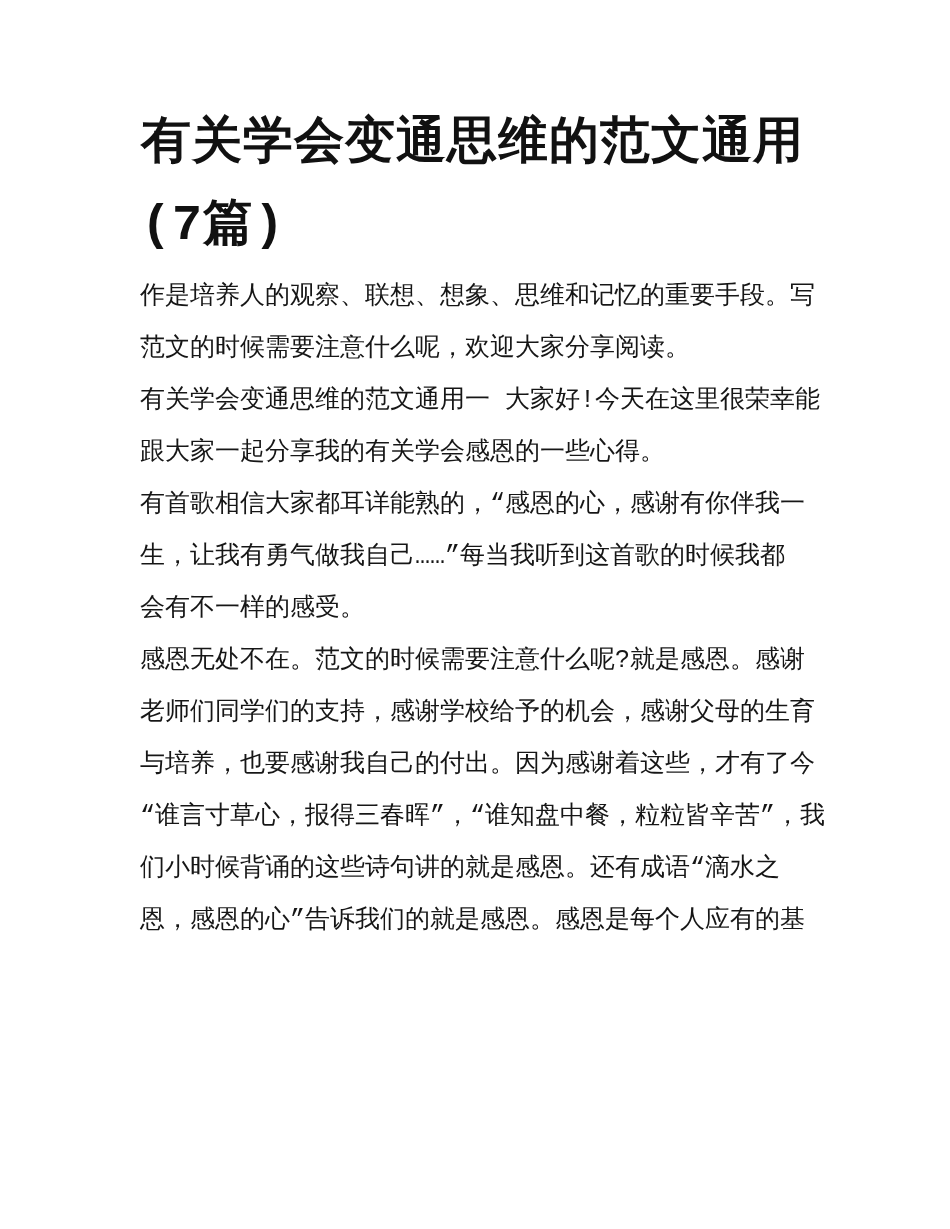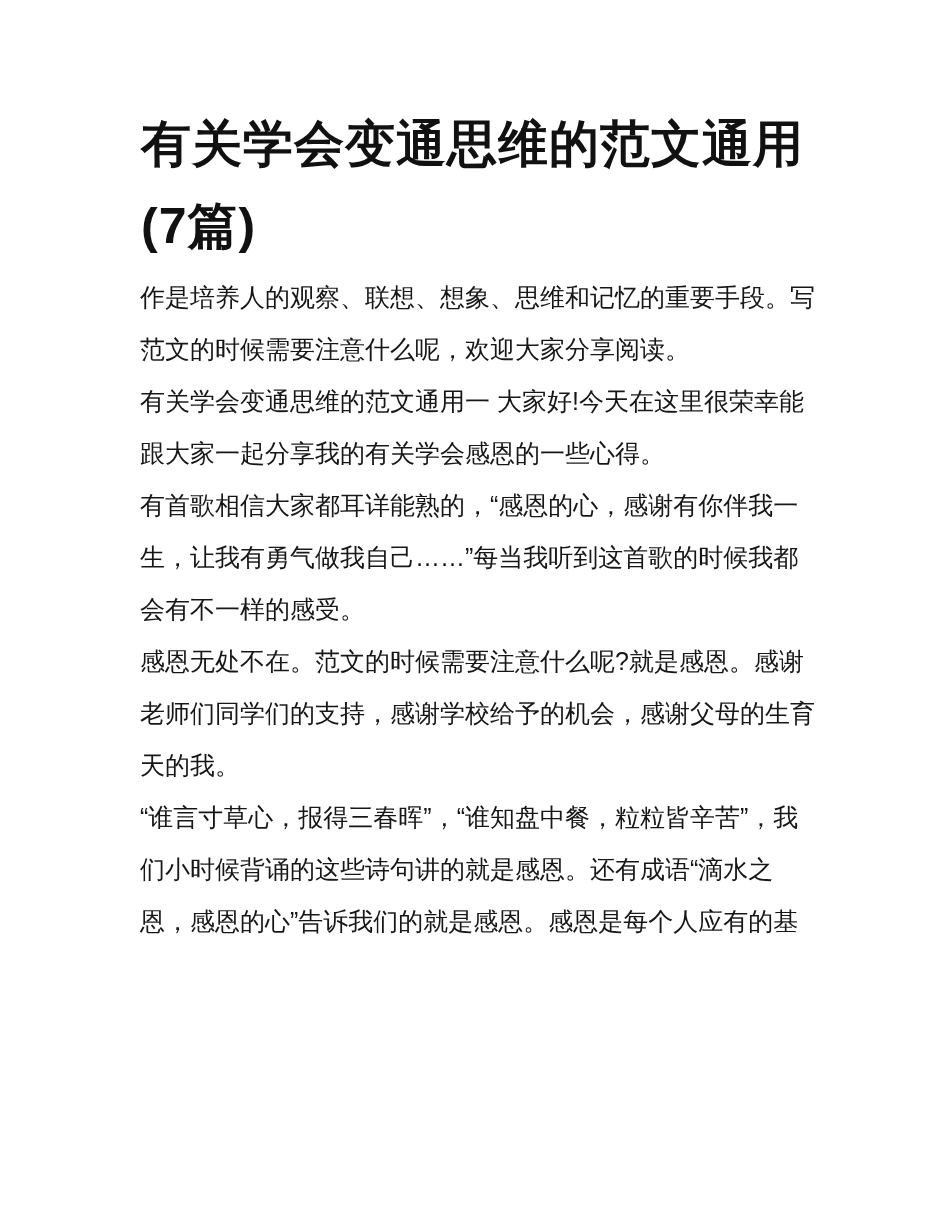--- a/index.html
+++ b/index.html
@@ -6,21 +6,21 @@
     margin: 0;
     padding: 0;
     background: #ffffff;
   }
   .page {
     position: relative;
     width: 950px;
     height: 1229px;
     background: #ffffff;
     overflow: hidden;
-    font-family: Liberation Sans, sans-serif;
+    font-family: Liberation Mono, monospace;
     color: #141414;
     border-radius: 11px;
   }
   .doc-title {
     position: absolute;
     left: 141px;
     top: 103px;
     margin: 0;
     font-size: 50px;
     font-weight: 700;
@@ -60,19 +60,19 @@
   <div class="doc-body">
     <div class="text-line">作是培养人的观察、联想、想象、思维和记忆的重要手段。写</div>
     <div class="text-line">范文的时候需要注意什么呢，欢迎大家分享阅读。</div>
     <div class="text-line">有关学会变通思维的范文通用一 大家好!今天在这里很荣幸能</div>
     <div class="text-line">跟大家一起分享我的有关学会感恩的一些心得。</div>
     <div class="text-line">有首歌相信大家都耳详能熟的，“感恩的心，感谢有你伴我一</div>
     <div class="text-line">生，让我有勇气做我自己……”每当我听到这首歌的时候我都</div>
     <div class="text-line">会有不一样的感受。</div>
     <div class="text-line">感恩无处不在。范文的时候需要注意什么呢?就是感恩。感谢</div>
     <div class="text-line">老师们同学们的支持，感谢学校给予的机会，感谢父母的生育</div>
-    <div class="text-line">天的我。</div>
+    <div class="text-line">与培养，也要感谢我自己的付出。因为感谢着这些，才有了今</div>
     <div class="text-line">“谁言寸草心，报得三春晖”，“谁知盘中餐，粒粒皆辛苦”，我</div>
     <div class="text-line">们小时候背诵的这些诗句讲的就是感恩。还有成语“滴水之</div>
     <div class="text-line">恩，感恩的心”告诉我们的就是感恩。感恩是每个人应有的基</div>
   </div>
 
 </div>
 
 </body></html>

